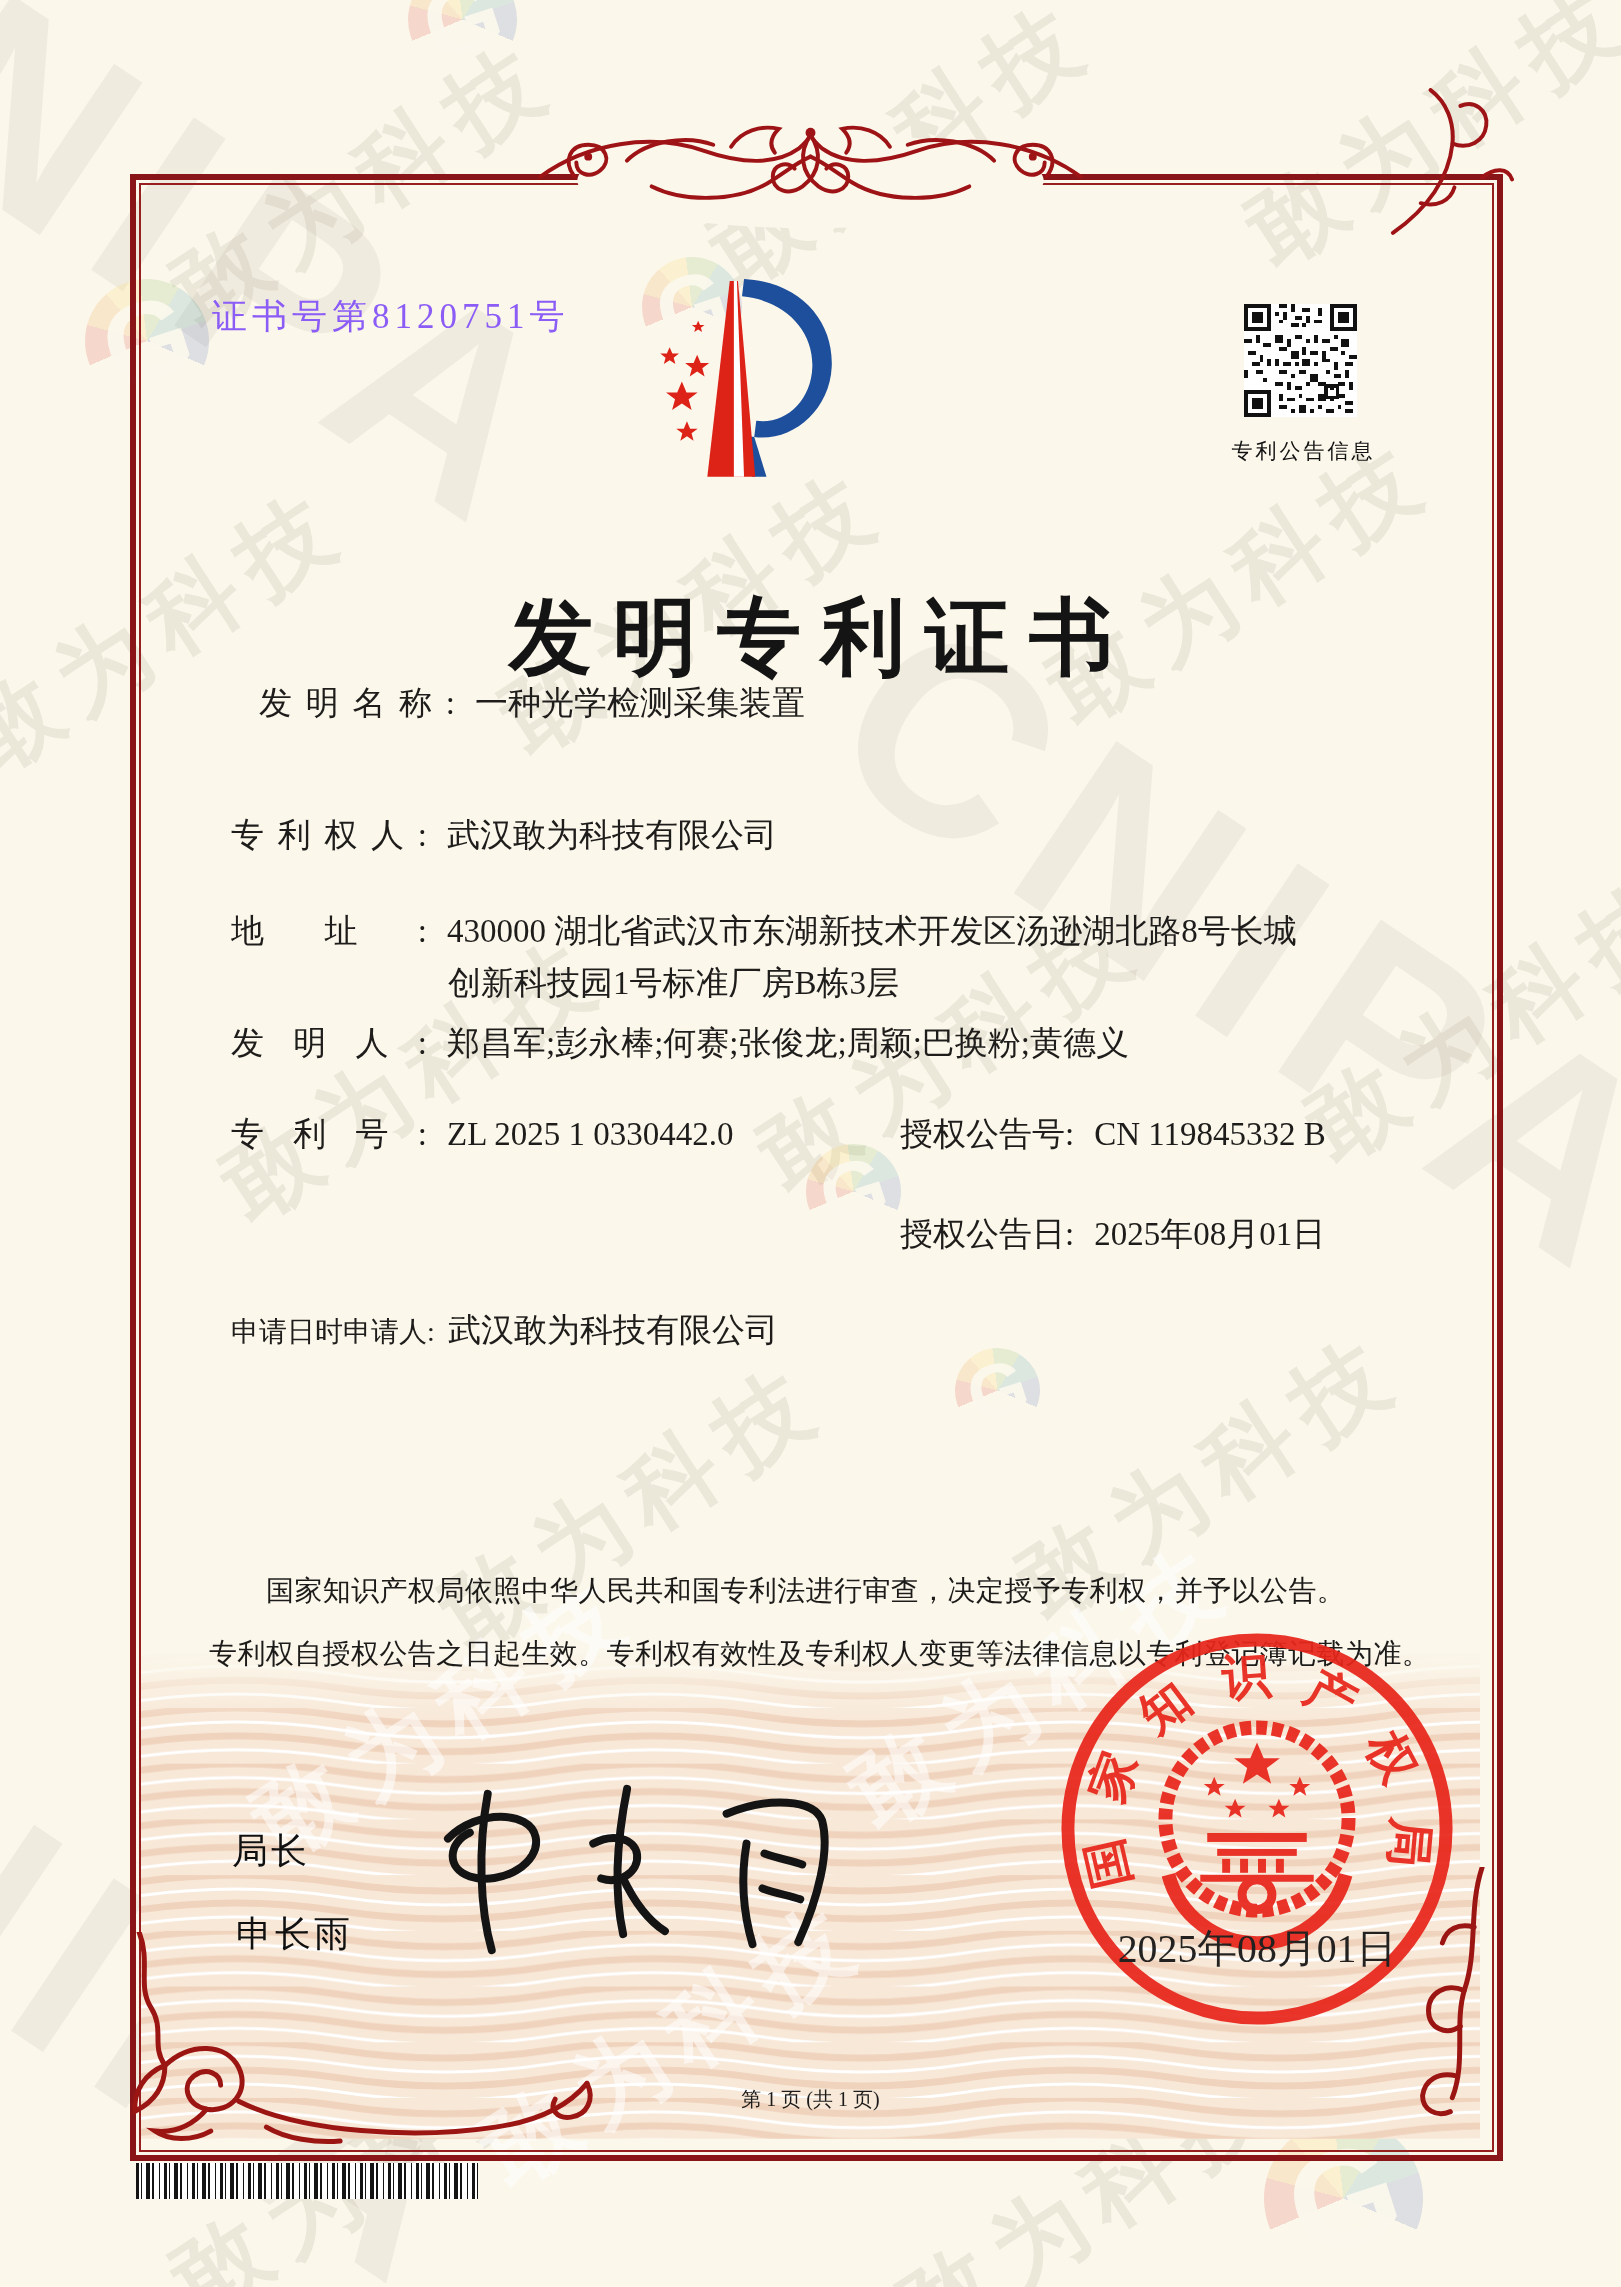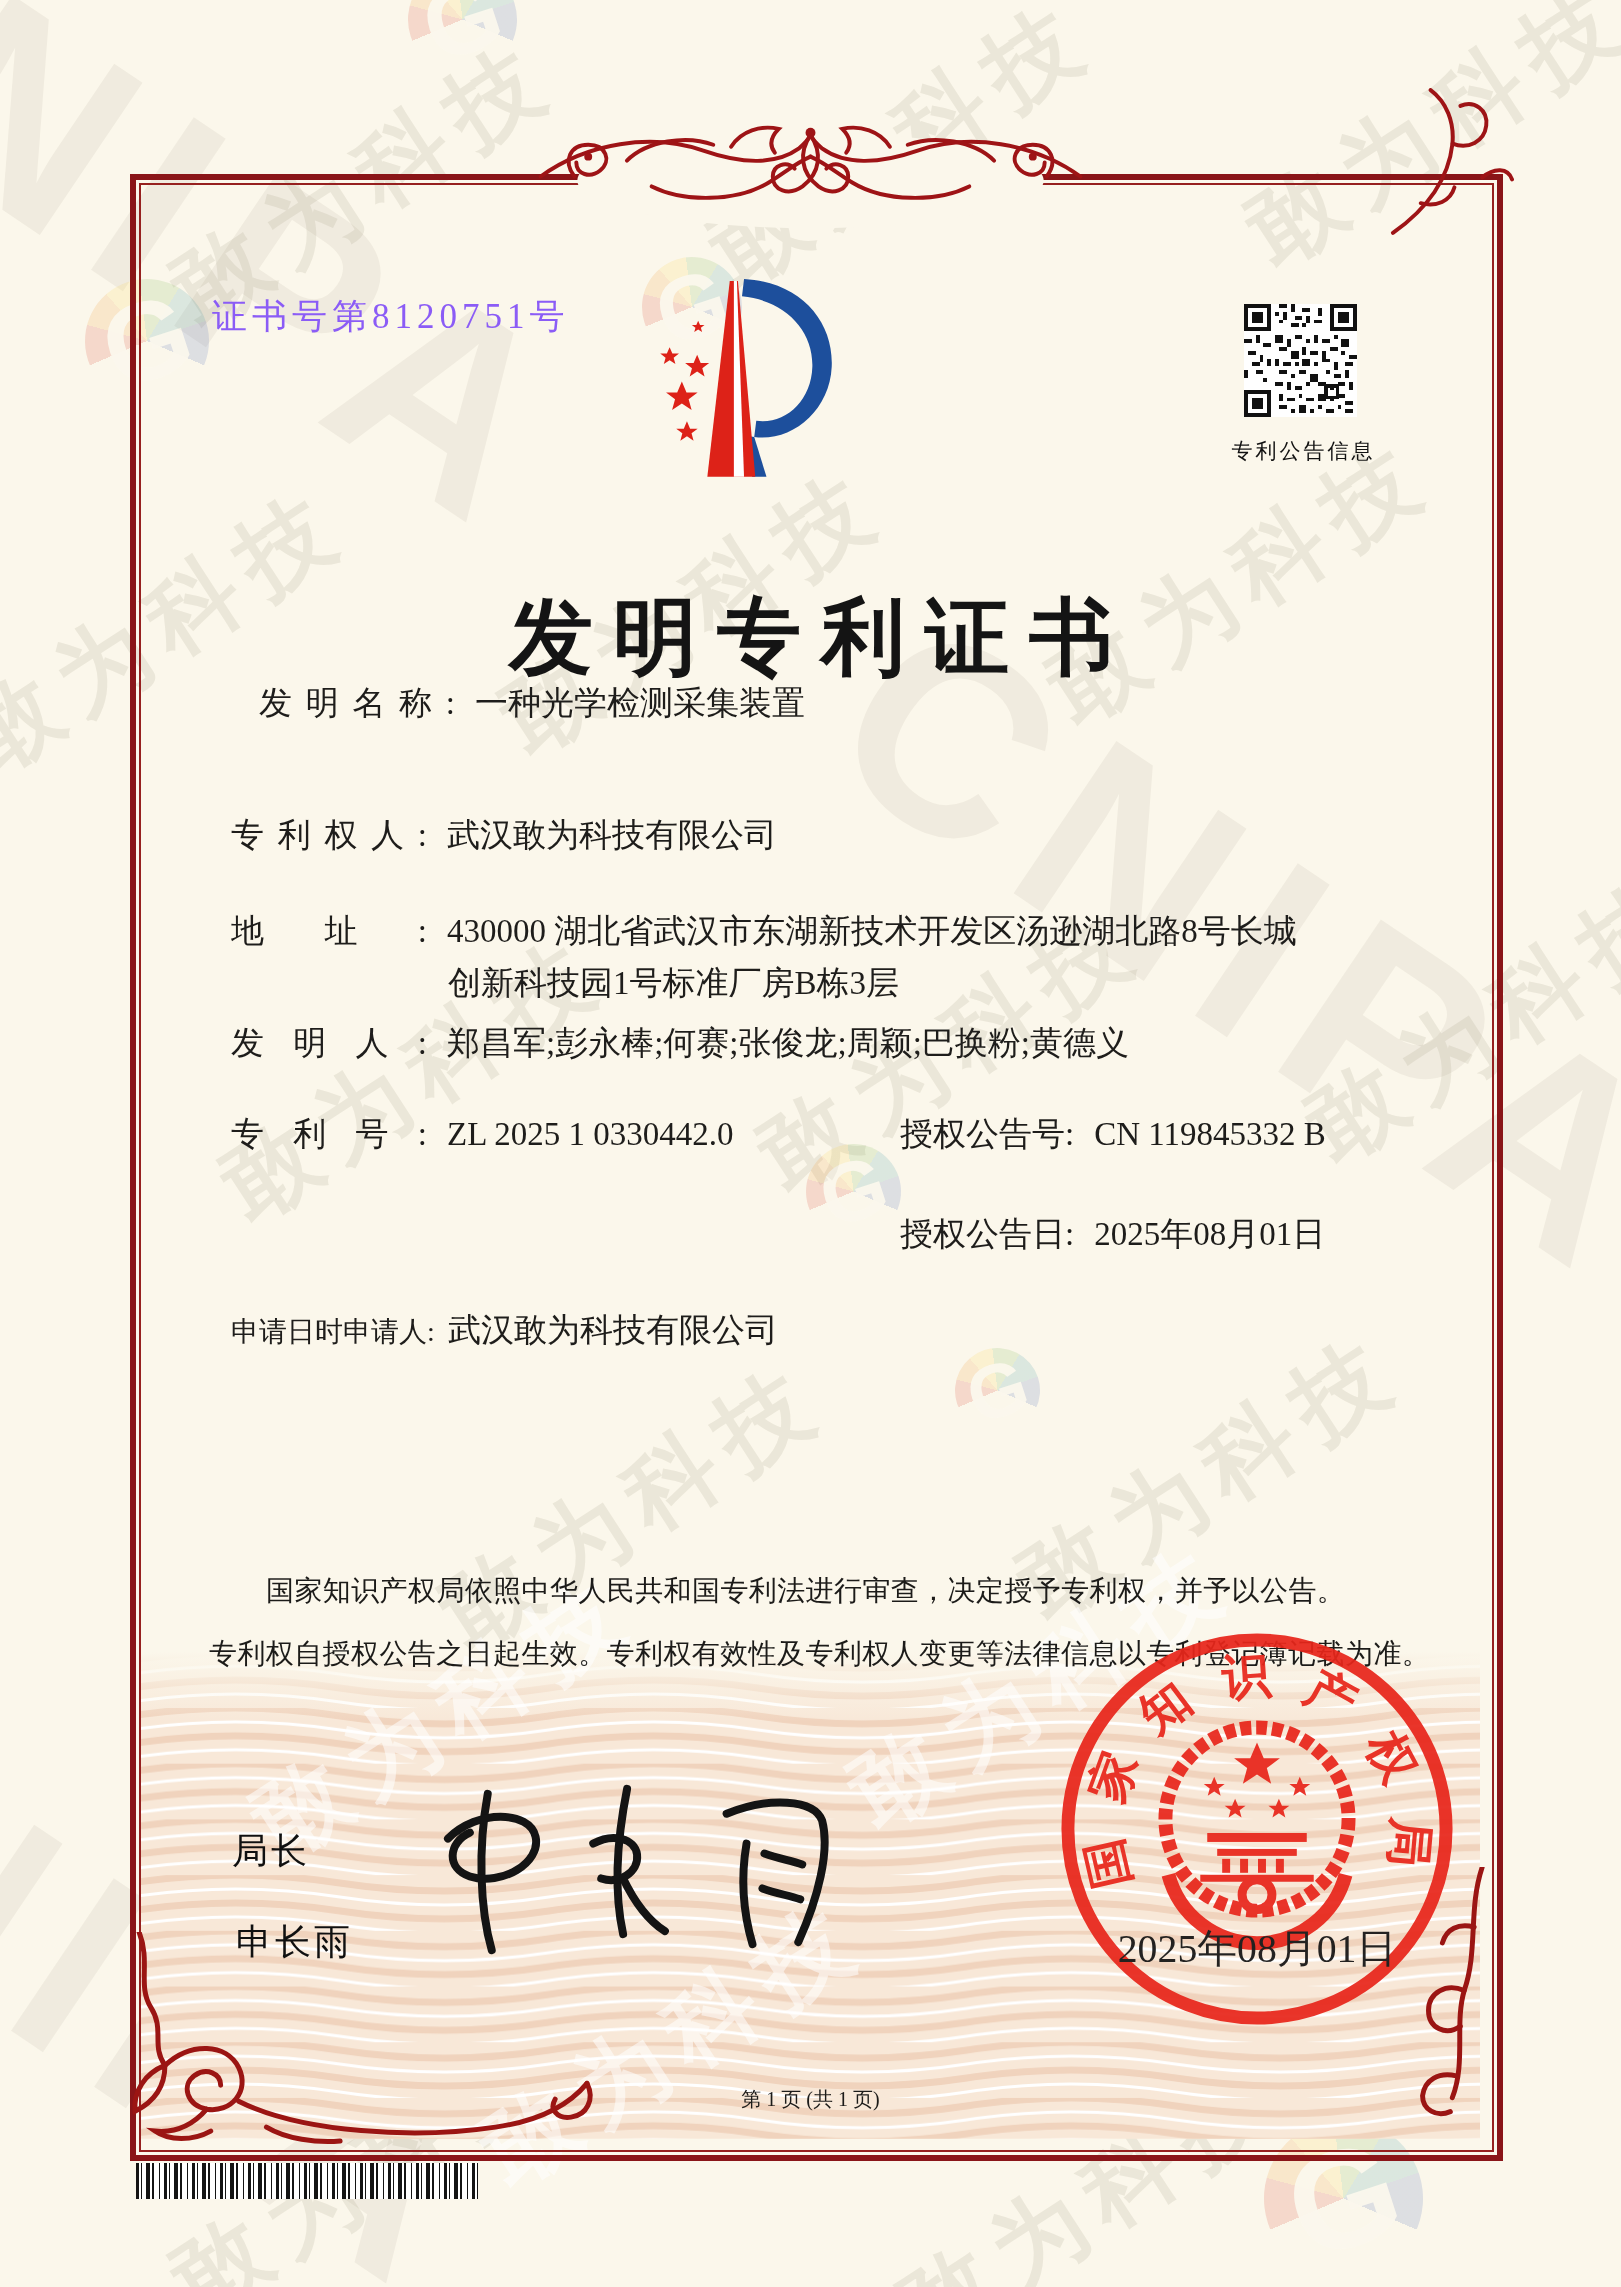--- a/index.html
+++ b/index.html
@@ -42,21 +42,21 @@
   .lbl{display:inline-block;width:196px;text-align:justify;text-align-last:justify;}
   .lbl-sm{display:inline-block;width:197px;font-size:28px;text-align:justify;text-align-last:justify;}
   .val{margin-left:20px;}
   .addr2{position:absolute;left:448px;top:961px;font-size:33px;color:#1e1d1b;white-space:nowrap;}
   .para{position:absolute;left:209px;top:1559px;width:1222px;font-size:28px;line-height:63px;
         letter-spacing:0.4px;color:#1c1b19;text-align:justify;}
   .para .l1{text-indent:57px;}
   .sig-title{position:absolute;left:232px;top:1827px;font-size:36px;color:#101010;letter-spacing:3px;
              font-family:Liberation Sans, sans-serif;}
   .sig-name{position:absolute;left:236px;top:1910px;font-size:36px;color:#101010;letter-spacing:3px;
-            font-family:"Liberation Sans","DejaVu Sans",sans-serif;margin-top:8px;}
+            font-family:"Liberation Sans","DejaVu Sans",sans-serif;}
   .footer-page{position:absolute;left:130px;top:2086px;width:1361px;text-align:center;font-size:20px;
                color:#1c1b19;z-index:6;}
   .barcode{position:absolute;left:136px;top:2163px;width:342px;height:36px;z-index:6;background:#fff;
     background-image:repeating-linear-gradient(90deg,#141414 0 3px,#fff 3px 5px,#141414 5px 6px,#fff 6px 10px,
       #141414 10px 14px,#fff 14px 16px,#141414 16px 18px,#fff 18px 23px,#141414 23px 24px,#fff 24px 28px);}
   .seal-wrap{position:absolute;left:1051px;top:1624px;width:413px;height:413px;z-index:7;}
   .seal-wrap svg{opacity:.93;}
   .orn{position:absolute;z-index:5;pointer-events:none;}
 </style>
 </head>

